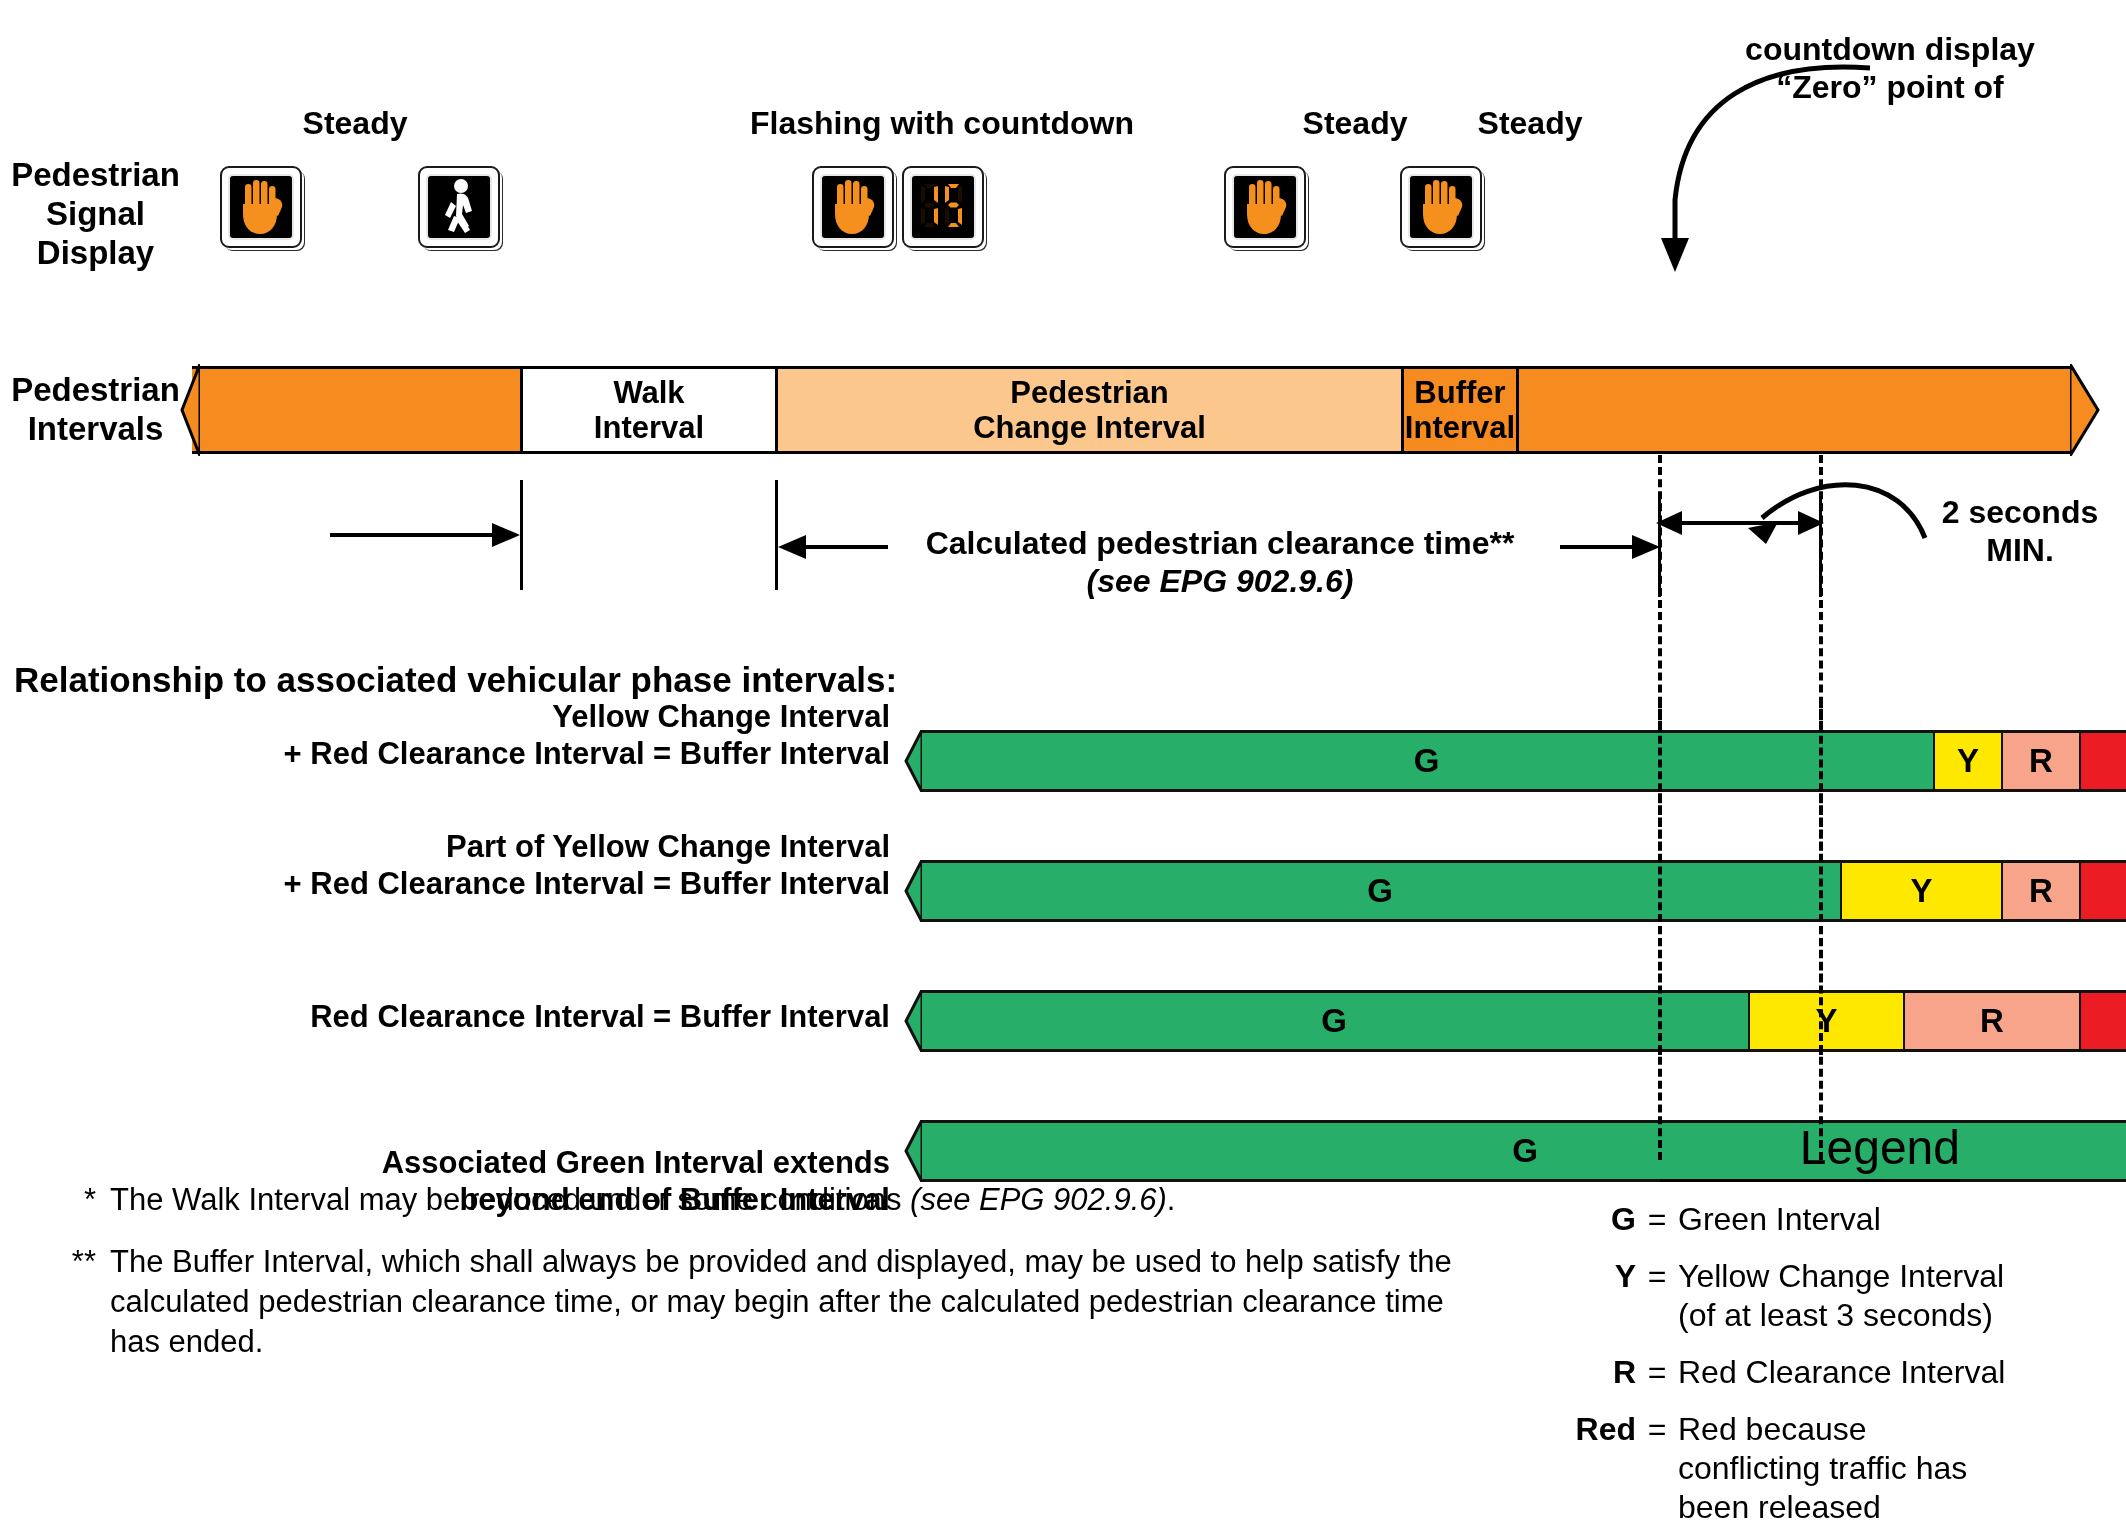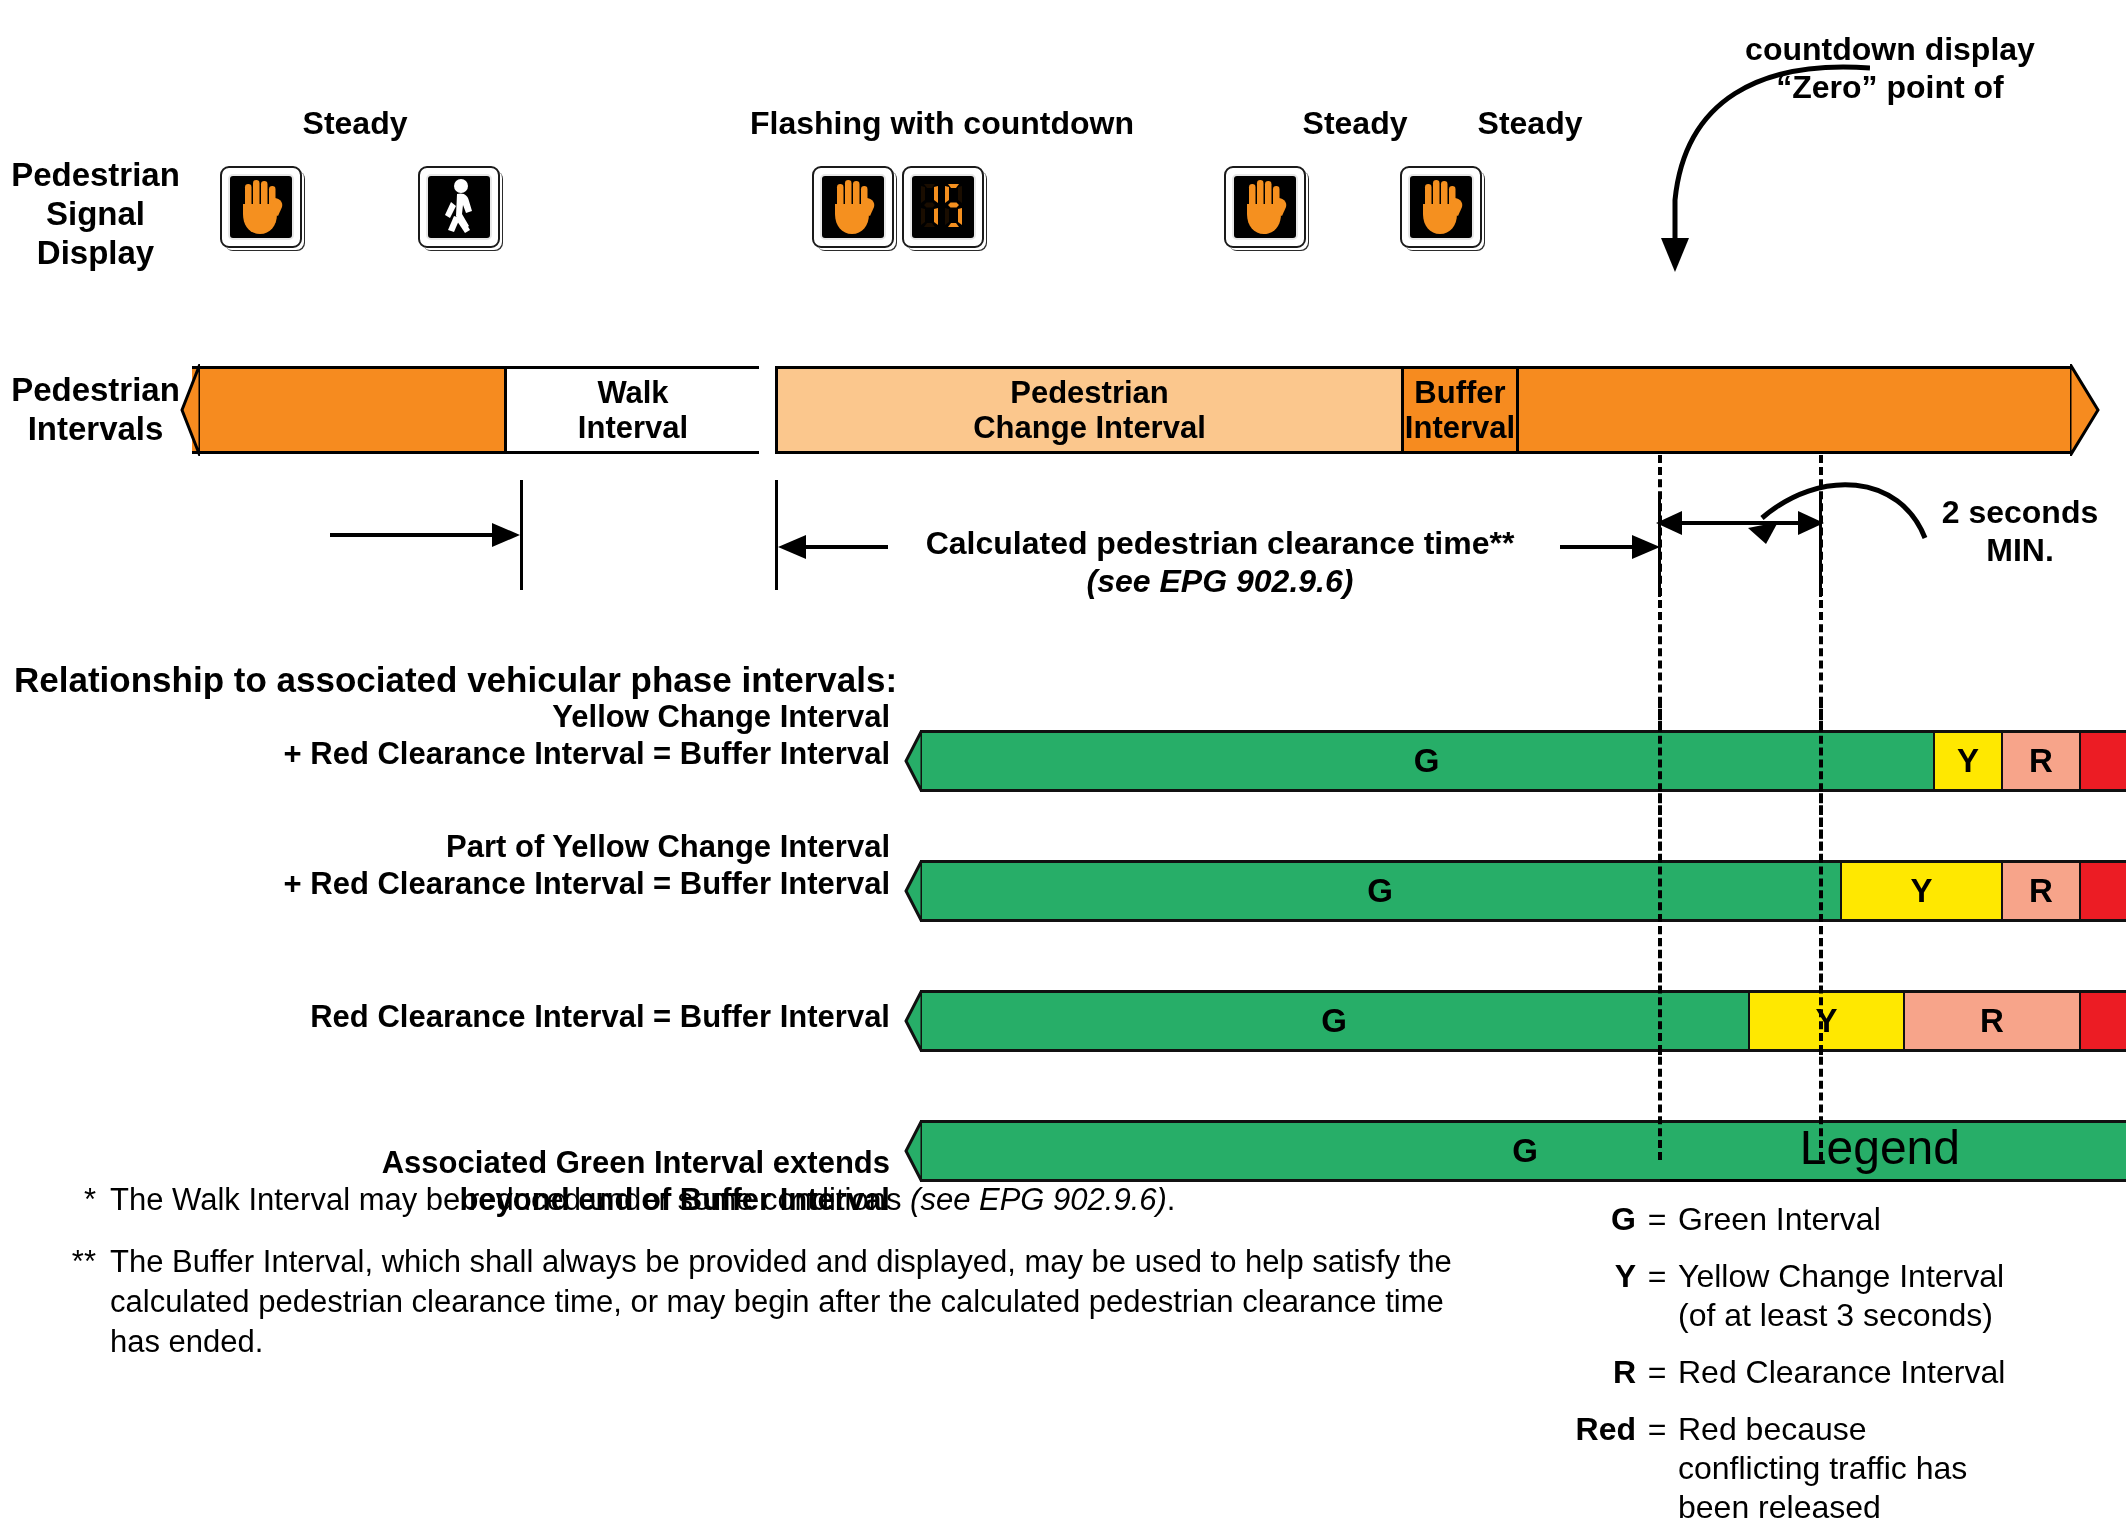--- a/index.html
+++ b/index.html
@@ -249,21 +249,21 @@
 Display</span>
   </div>
 
   <div class="rowlabel abs" style="left:8px; top:370px; width:175px;">
     <span style="white-space:pre-line;">Pedestrian
 Intervals</span>
   </div>
 
   <div id="pedbar">
       <div class="seg" style="left: 0px; width: 328px; background: rgb(246, 139, 31);"></div>
-      <div class="seg divL" style="left: 312px; width: 255px; background: rgb(255, 255, 255); text-align: center;">
+      <div class="seg divL" style="left: 328px; width: 255px; background: rgb(255, 255, 255); text-align: center;">
         <span style="white-space: pre-line;">Walk
 Interval</span>
       </div>
       <div class="seg divL" style="left: 583px; width: 626px; background: rgb(251, 199, 141);">
         <span style="white-space: pre-line;">Pedestrian
 Change Interval</span>
       </div>
       <div class="seg divL" style="left: 1209px; width: 115px; background: rgb(246, 139, 31);">
         <span style="white-space: pre-line;">Buffer
 Interval</span>

